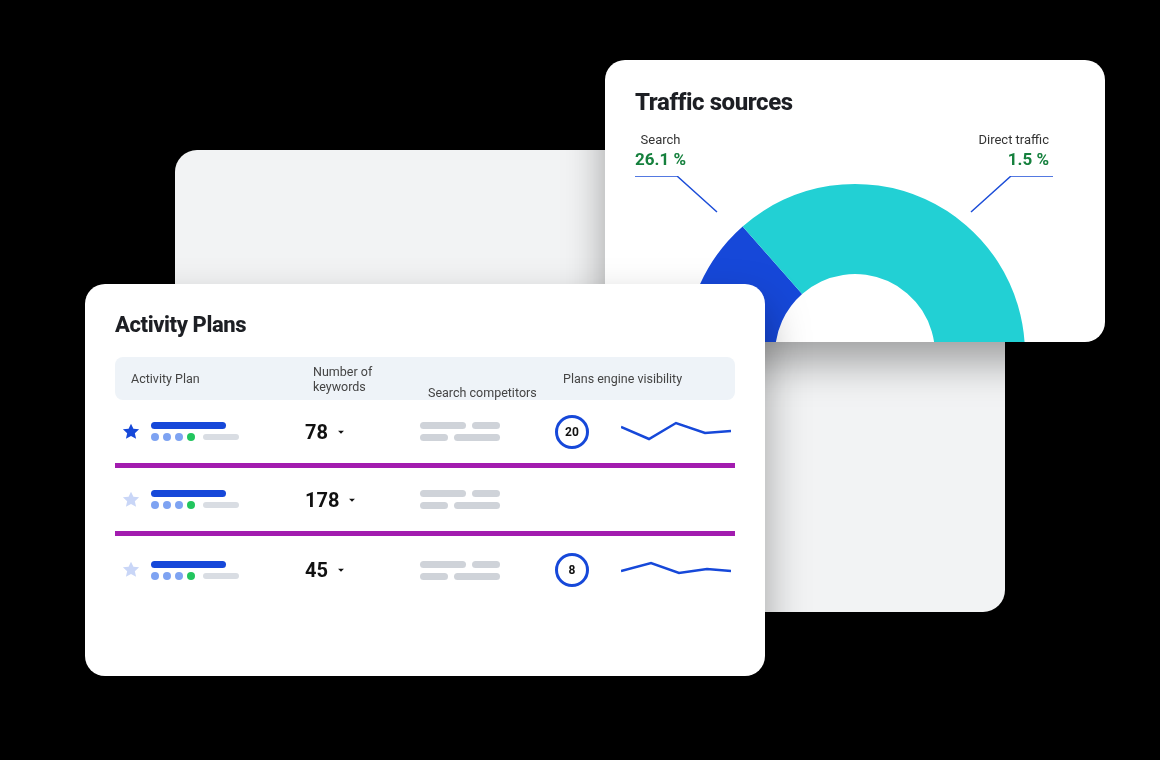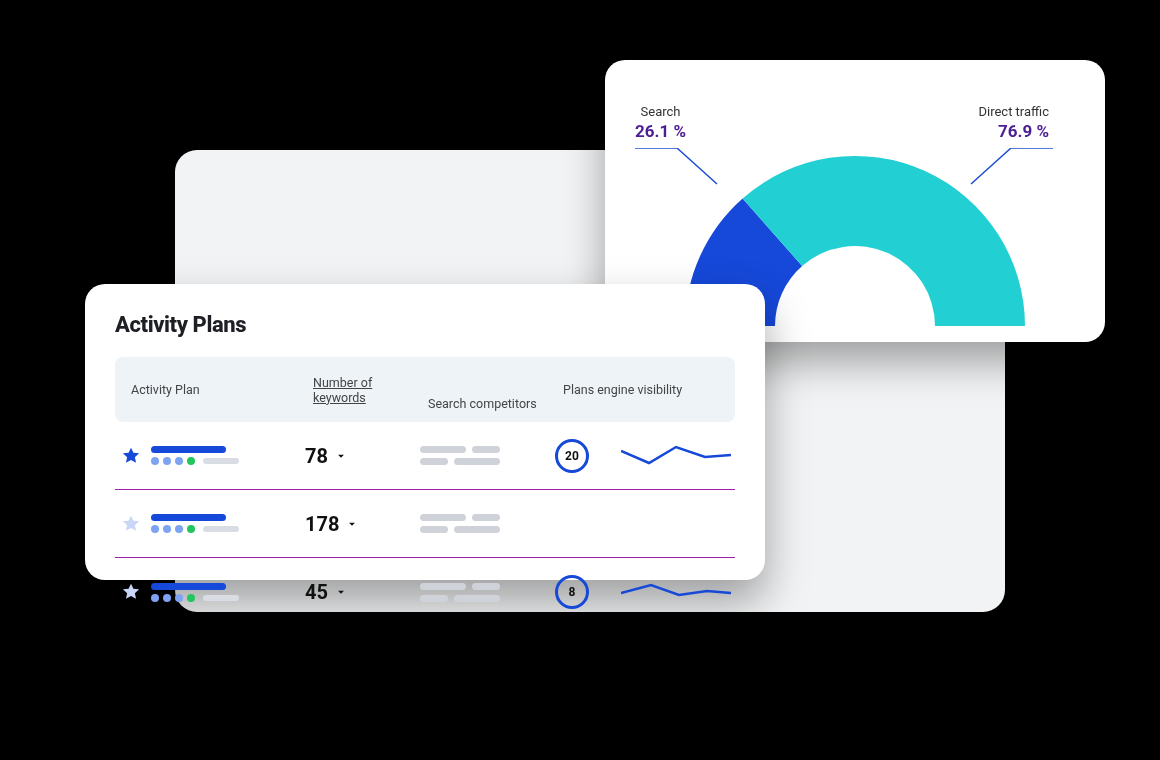--- a/index.html
+++ b/index.html
@@ -51,70 +51,70 @@
   }
   .gauge-label {
     position: absolute;
     font-size: 13px;
     color: #333;
   }
   .gauge-label strong {
     display: block;
     font-size: 17px;
     font-weight: 700;
-    color: #4c1d95;
+    color: #15803d;
     margin-top: 2px;
   }
   .gauge-label.left  { top: 6px; left: 0; text-align: center; }
   .gauge-label.right { top: 6px; right: 26px; text-align: right; }
   .leader {
     position: absolute;
     stroke: #1d4ed8;
     stroke-width: 1.5;
     fill: none;
   }
 
   
   .plans-card {
     position: absolute;
     top: 284px;
     left: 85px;
     width: 680px;
-    height: 296px;
+    height: 392px;
     background: #fff;
     border-radius: 20px;
     box-shadow: 0 22px 44px rgba(0,0,0,0.35);
     padding: 28px 30px 20px 30px;
   }
   .plans-card h2 {
     font-size: 22px;
     font-weight: 800;
     color: #1d1f24;
     letter-spacing: -0.4px;
     margin-bottom: 20px;
   }
   .table-head {
     display: flex;
     align-items: center;
     background: #eef3f8;
     border-radius: 8px;
-    padding: 11px 8px;
+    padding: 0 8px;
     font-size: 12.5px;
     color: #444;
   }
   .col-plan   { width: 190px; padding-left: 8px; }
-  .col-kw     { width: 115px; text-decoration: underline; }
+  .col-kw     { width: 115px; }
   .col-comp   { width: 135px; margin-top: 28px; }
   .col-vis    { flex: 1; }
 
   .plan-row {
     display: flex;
     align-items: center;
     height: 68px;
-    border-bottom: 1px solid #a21caf;
+    border-bottom: 5px solid #a21caf;
   }
   .plan-row:last-child { border-bottom: none; }
 
   .cell-plan { width: 190px; display: flex; align-items: center; gap: 10px; padding-left: 6px;}
   .cell-kw   { width: 115px; display: flex; align-items: center; gap: 6px; font-size: 20px; font-weight: 700; color:#111; }
   .cell-comp { width: 135px; }
   .cell-vis  { flex: 1; display: flex; align-items: center; gap: 32px; text-align: right; }
 
   .star { width: 20px; height: 20px; flex: 0 0 20px; }
   .plan-glyph { display:flex; flex-direction:column; gap:4px; }
@@ -141,29 +141,30 @@
     flex: 0 0 34px;
   }
   .spark { width: 110px; height: 30px; }
 </style>
 </head>
 <body>
 
 <div class="bg-card"></div>
 
 <div class="traffic-card">
+  <h2>Traffic sources</h2>
   <div class="gauge-area">
 
     <div class="gauge-label left">
       <span>Search</span>
       <strong>26.1 %</strong>
     </div>
     <div class="gauge-label right">
       <span>Direct traffic</span>
-      <strong>76.9 %</strong>
+      <strong>1.5 %</strong>
     </div>
 
     <svg class="leader" style="top:50px; left:0;" width="120" height="40">
       <polyline points="0,0 42,0 82,36"></polyline>
     </svg>
     <svg class="leader" style="top:50px; right:22px;" width="120" height="40">
       <polyline points="120,0 78,0 38,36"></polyline>
     </svg>
 
     <svg width="360" height="180" viewBox="0 0 360 180" style="position:absolute; bottom:-28px; left:50%; transform:translateX(-50%);">

